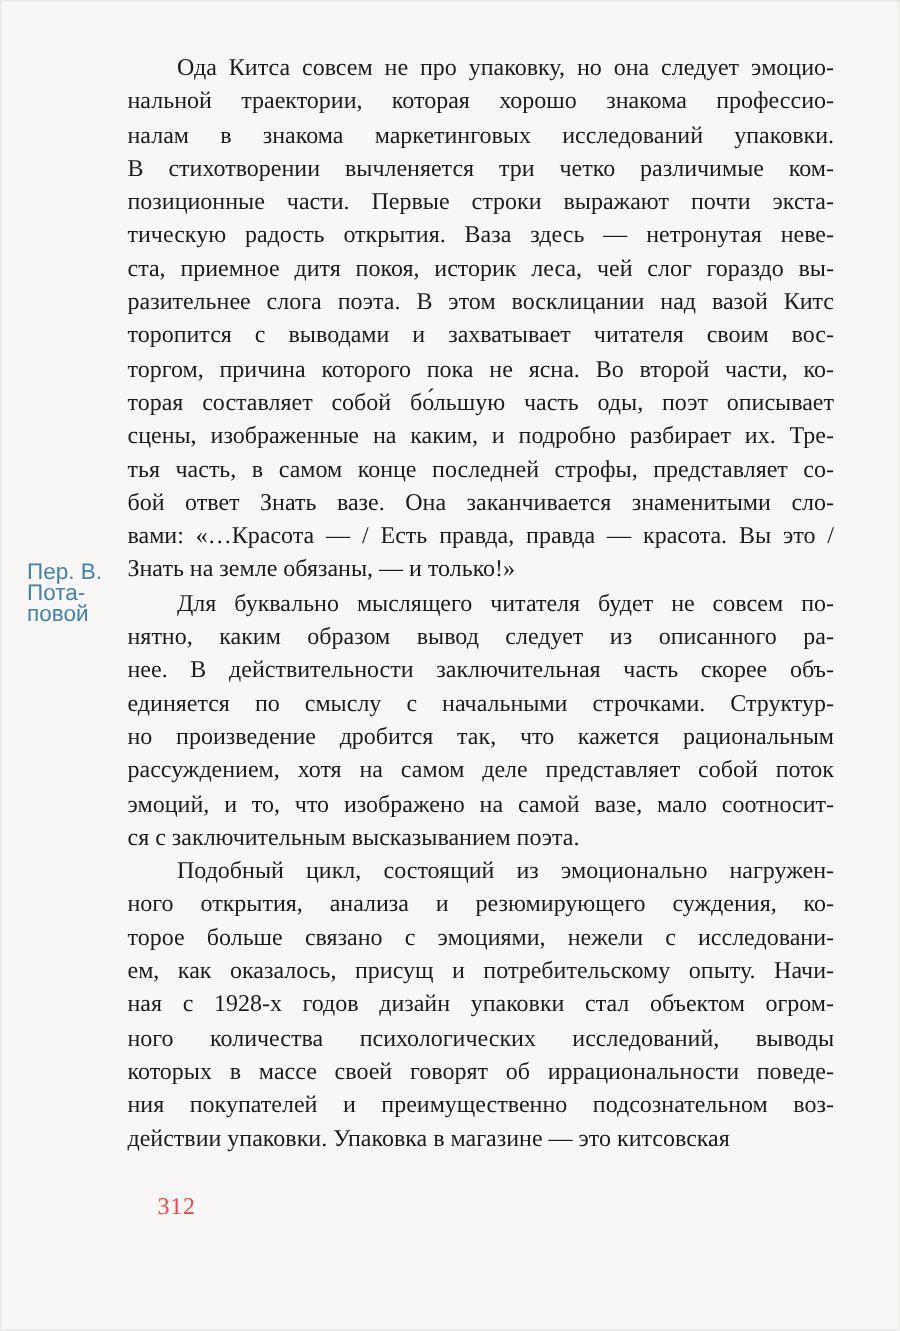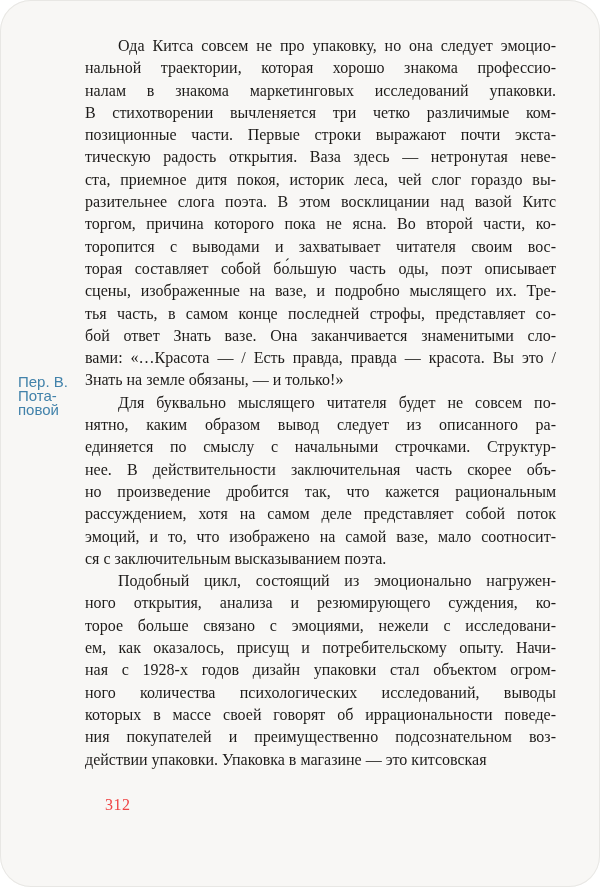--- a/index.html
+++ b/index.html
@@ -48,45 +48,45 @@
     left: 105px;
     top: 796px;
     font-size: 16px;
     color: #ef4444;
     letter-spacing: 0.5px;
   }
 </style>
 </head>
 <body>
 
-<div class="page" style="background: rgb(248, 247, 245); border-radius: 31px;">
+<div class="page" style="background: rgb(248, 247, 245);">
   <div class="text-block" style="color: rgb(29, 27, 25);">
       <div class="para">
         <div class="line indent">Ода Китса совсем не про упаковку, но она следует эмоцио-</div>
         <div class="line">нальной траектории, которая хорошо знакома профессио-</div>
         <div class="line">налам в знакома маркетинговых исследований упаковки.</div>
         <div class="line">В стихотворении вычленяется три четко различимые ком-</div>
         <div class="line">позиционные части. Первые строки выражают почти экста-</div>
         <div class="line">тическую радость открытия. Ваза здесь — нетронутая неве-</div>
         <div class="line">ста, приемное дитя покоя, историк леса, чей слог гораздо вы-</div>
         <div class="line">разительнее слога поэта. В этом восклицании над вазой Китс</div>
+        <div class="line">торопится с выводами и захватывает читателя своим вос-</div>
         <div class="line">торгом, причина которого пока не ясна. Во второй части, ко-</div>
-        <div class="line">торопится с выводами и захватывает читателя своим вос-</div>
         <div class="line">торая составляет собой бо́льшую часть оды, поэт описывает</div>
-        <div class="line">сцены, изображенные на вазе, и подробно мыслящего их. Тре-</div>
+        <div class="line">сцены, изображенные на каким, и подробно разбирает их. Тре-</div>
         <div class="line">тья часть, в самом конце последней строфы, представляет со-</div>
         <div class="line">бой ответ Знать вазе. Она заканчивается знаменитыми сло-</div>
         <div class="line">вами: «…Красота — / Есть правда, правда — красота. Вы это /</div>
         <div class="line last">Знать на земле обязаны, — и только!»</div>
       </div>
       <div class="para">
         <div class="line indent">Для буквально мыслящего читателя будет не совсем по-</div>
         <div class="line">нятно, каким образом вывод следует из описанного ра-</div>
+        <div class="line">нее. В действительности заключительная часть скорее объ-</div>
         <div class="line">единяется по смыслу с начальными строчками. Структур-</div>
-        <div class="line">нее. В действительности заключительная часть скорее объ-</div>
         <div class="line">но произведение дробится так, что кажется рациональным</div>
         <div class="line">рассуждением, хотя на самом деле представляет собой поток</div>
         <div class="line">эмоций, и то, что изображено на самой вазе, мало соотносит-</div>
         <div class="line last">ся с заключительным высказыванием поэта.</div>
       </div>
       <div class="para">
         <div class="line indent">Подобный цикл, состоящий из эмоционально нагружен-</div>
         <div class="line">ного открытия, анализа и резюмирующего суждения, ко-</div>
         <div class="line">торое больше связано с эмоциями, нежели с исследовани-</div>
         <div class="line">ем, как оказалось, присущ и потребительскому опыту. Начи-</div>

